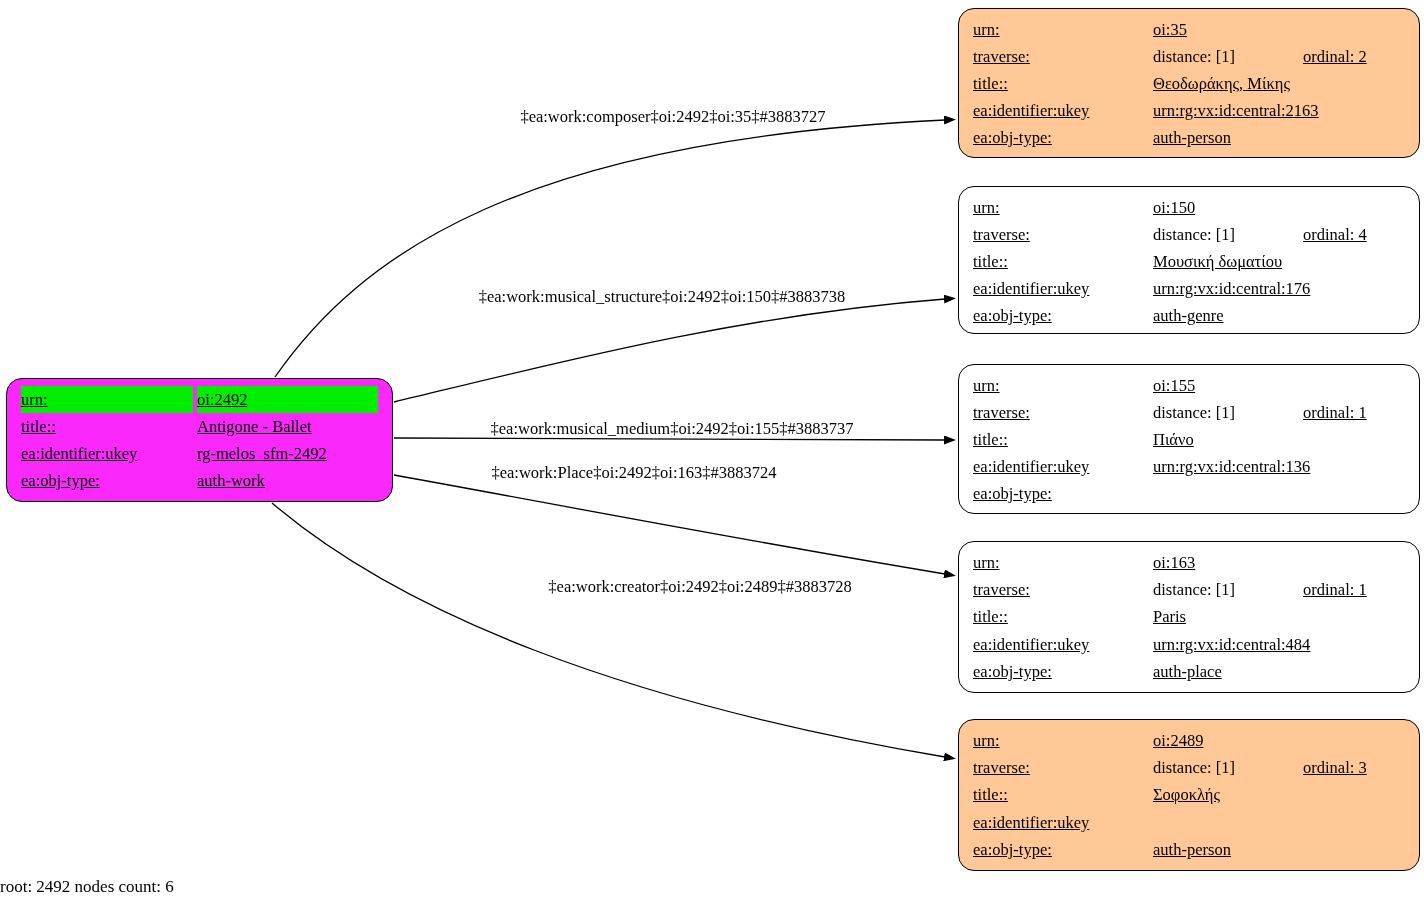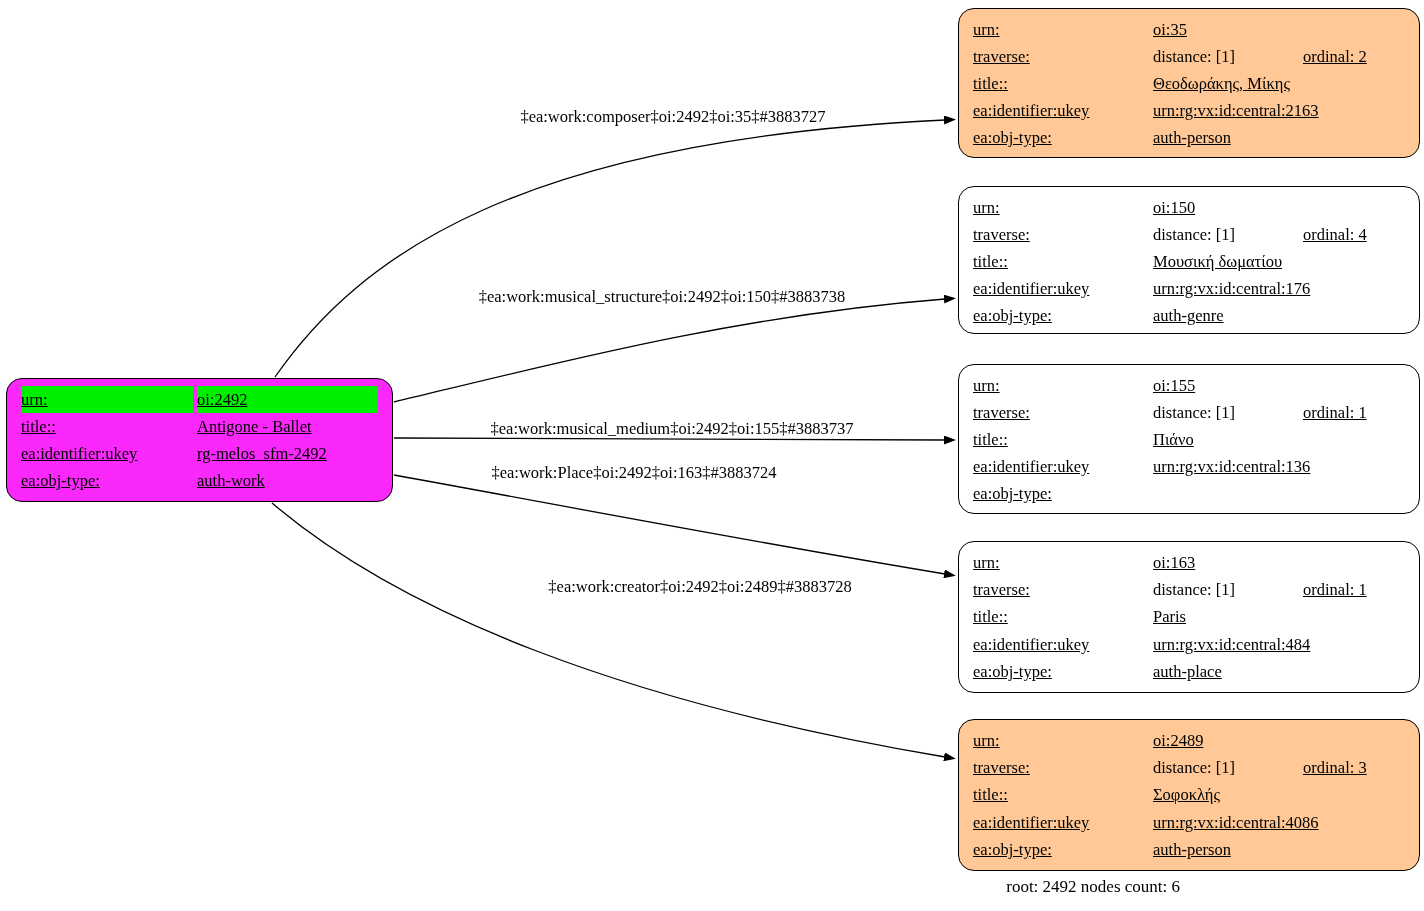--- a/index.html
+++ b/index.html
@@ -48,21 +48,21 @@
   .edge-label {
     position: absolute;
     transform: translate(-50%, -50%);
     font-size: 16.5px;
     white-space: nowrap;
   }
   .caption {
     position: absolute;
     left: 0; top: 877px;
     width: 1180px;
-    text-align: right;
+    text-align: left;
     font-size: 17px;
   }
 </style>
 </head>
 <body>
 
 <svg id="edge-layer" viewBox="0 0 1424 911" xmlns="http://www.w3.org/2000/svg">
   <defs>
     <marker id="arrow" markerUnits="userSpaceOnUse" markerWidth="12" markerHeight="9" refX="1" refY="4.5" orient="auto">
       <path d="M0,0 L12,4.5 L0,9 z" fill="#000000"></path>
@@ -193,21 +193,20 @@
   <div class="row">
     <span>traverse:</span>
     <span><span class="dist">distance: [1]</span><span>ordinal: 3</span></span>
   </div>
   <div class="row">
     <span>title::</span>
     <span>Σοφοκλής</span>
   </div>
   <div class="row">
     <span>ea:identifier:ukey</span>
-    <span>urn:rg:vx:id:central:4086</span>
   </div>
   <div class="row">
     <span>ea:obj-type:</span>
     <span>auth-person</span>
   </div>
 </div>
 
 <div class="edge-label" style="left:673px; top:117px;">‡ea:work:composer‡oi:2492‡oi:35‡#3883727</div>
 <div class="edge-label" style="left:662px; top:297px;">‡ea:work:musical_structure‡oi:2492‡oi:150‡#3883738</div>
 <div class="edge-label" style="left:672px; top:429px;">‡ea:work:musical_medium‡oi:2492‡oi:155‡#3883737</div>

